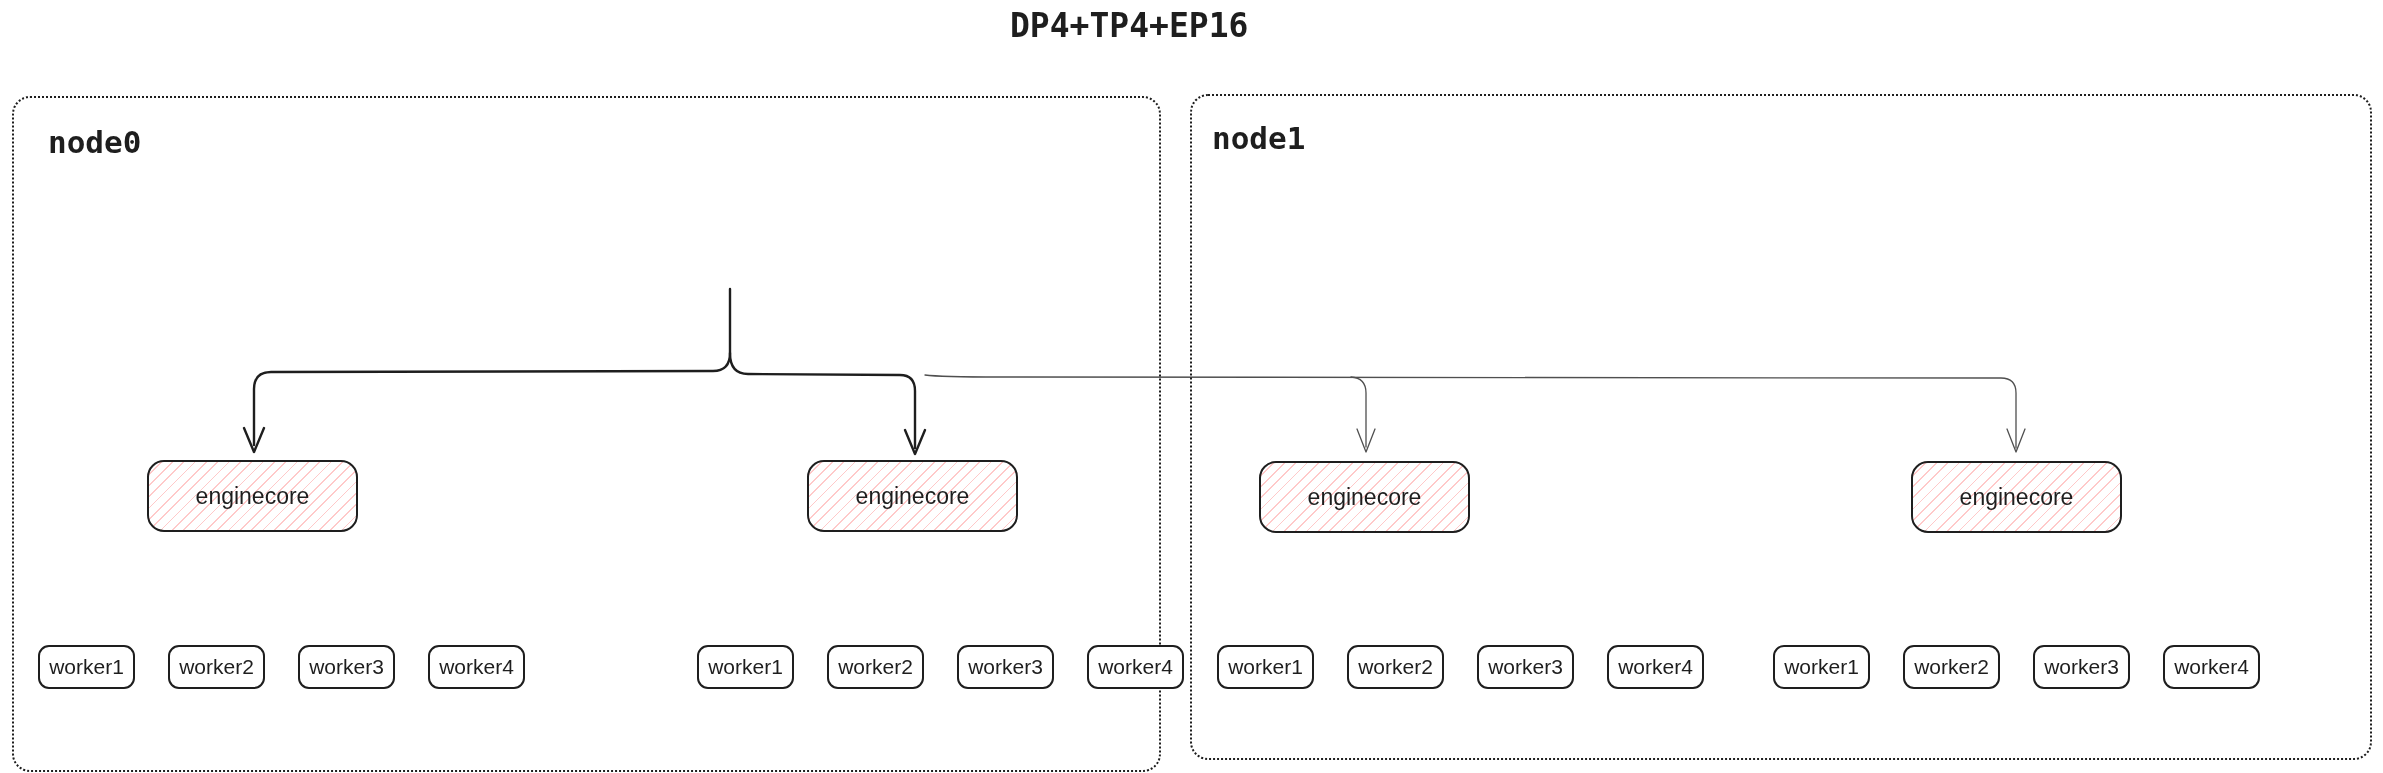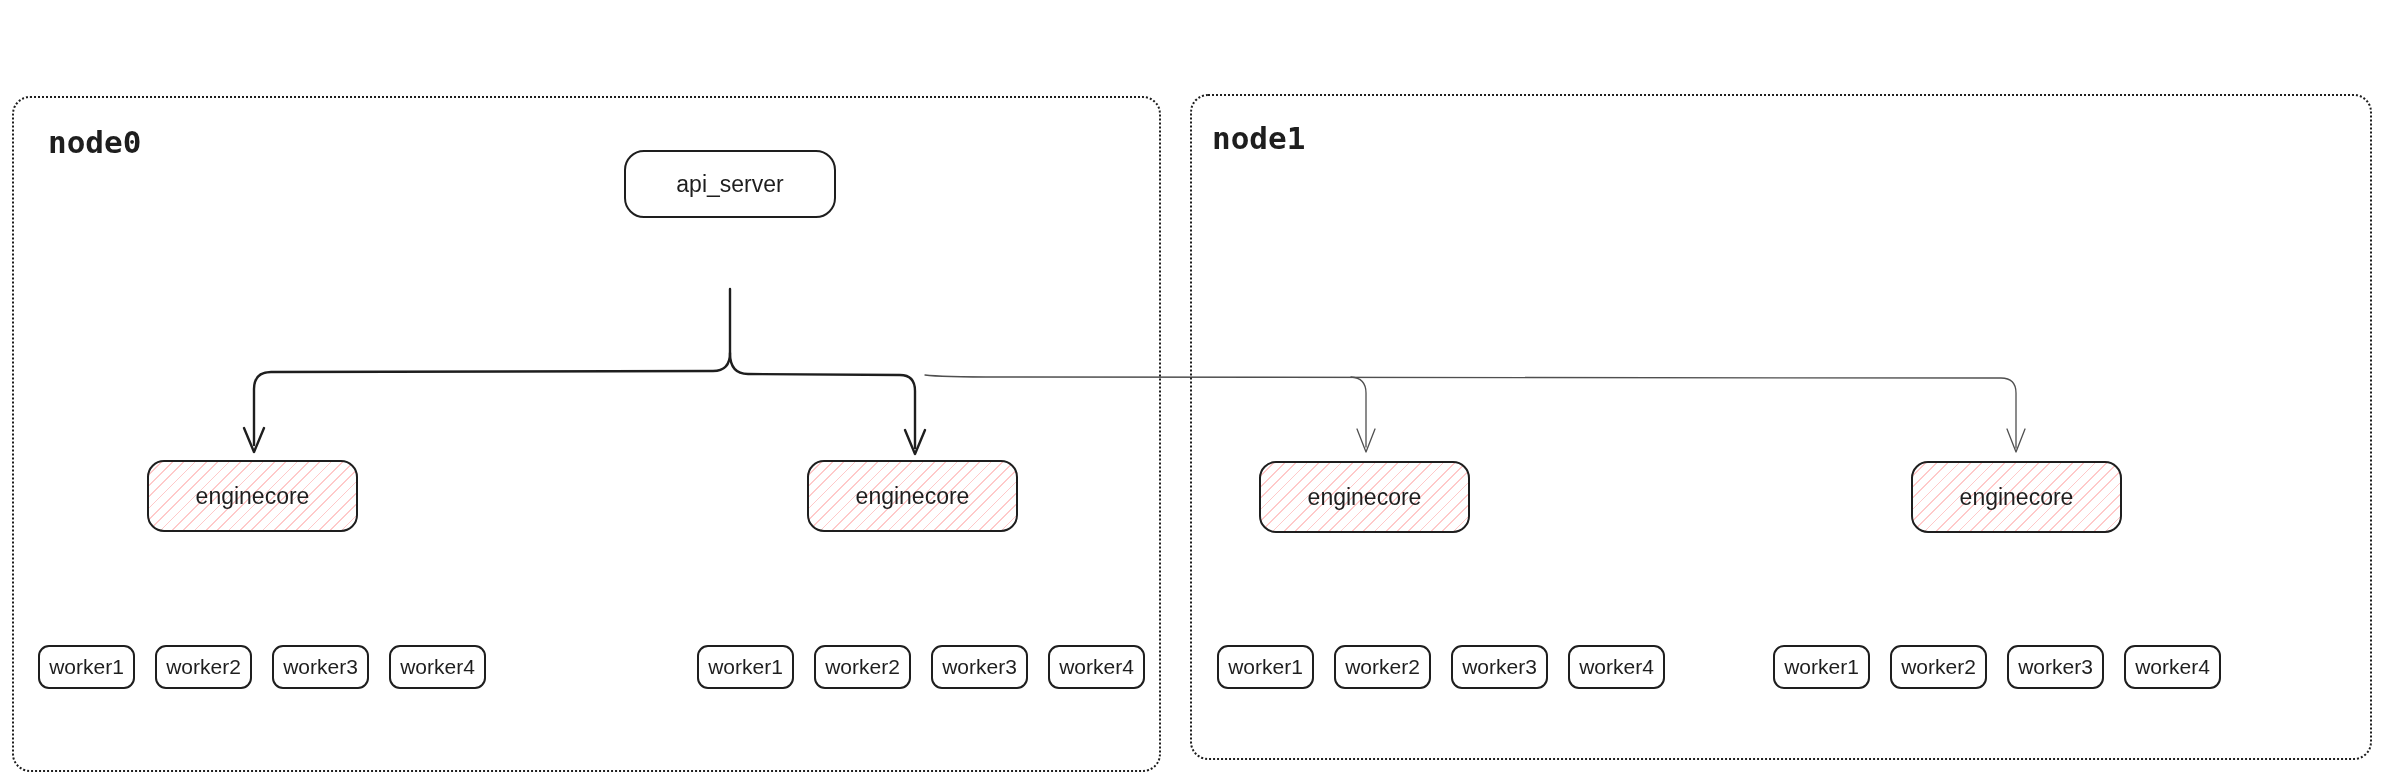--- a/index.html
+++ b/index.html
@@ -62,21 +62,21 @@
       repeating-linear-gradient(135deg,
         var(--red-hatch) 0 1.2px, transparent 1.2px 8px) #ffffff;
     border-radius: 17px;
   }
   #engine1{left:147px;top:460px;}
   #engine2{left:807px;top:460px;}
   #engine3{left:1259px;top:461px;}
   #engine4{left:1911px;top:461px;}
   .worker-group{
     position:absolute;top:645px;
-    display:flex;gap:20px;
+    display:flex;gap:33px;
   }
   #wg1{left:38px;}
   #wg2{left:697px;}
   #wg3{left:1217px;}
   #wg4{left:1773px;}
   .worker{
     width:97px;height:44px;
     border:2.2px solid var(--ink);
     border-radius:11px;
     background:#ffffff;
@@ -90,41 +90,41 @@
   }
   #wires path{fill:none;stroke-linecap:round;stroke-linejoin:round;}
   .wire-bold{stroke:var(--ink);stroke-width:2.4px;}
   .wire-thin{stroke:var(--thin-line);stroke-width:1.3px;}
 </style>
 </head>
 <body>
 
 <div id="canvas">
 
+  <div class="title">DP4+TP4+EP16</div>
 
   <svg id="wires" viewBox="0 0 2383 773">
     <path class="wire-bold" d="M730 289 L730 353 Q730 371 713 371 L271 372 Q254 372 254 389 L254 445"></path>
     <path class="wire-bold" d="M254 452 L244 428 M254 452 L264 428"></path>
     <path class="wire-bold" d="M730 353 Q730 374 748 374 L900 375 Q915 375 915 391 L915 448"></path>
     <path class="wire-bold" d="M915 454 L905 430 M915 454 L925 430"></path>
     <path class="wire-thin" d="M925 375 Q940 377 1000 377 L2001 378 Q2016 378 2016 393 L2016 448"></path>
     <path class="wire-thin" d="M1351 377 Q1366 378 1366 393 L1366 447"></path>
     <path class="wire-thin" d="M1366 452 L1357 429 M1366 452 L1375 429"></path>
     <path class="wire-thin" d="M2016 452 L2007 429 M2016 452 L2025 429"></path>
   </svg>
 
   <div id="node0" class="node-box">
     <div class="node-label">node0</div>
   </div>
 
   <div id="node1" class="node-box">
     <div class="node-label">node1</div>
   </div>
 
-  <div id="api-server" class="shape rounded-lg">api_server</div>
 
   <div id="engine1" class="shape rounded-lg enginecore">enginecore</div>
   <div id="engine2" class="shape rounded-lg enginecore">enginecore</div>
   <div id="engine3" class="shape rounded-lg enginecore">enginecore</div>
   <div id="engine4" class="shape rounded-lg enginecore">enginecore</div>
 
   <div id="wg1" class="worker-group">
     <div class="worker">worker1</div>
     <div class="worker">worker2</div>
     <div class="worker">worker3</div>

